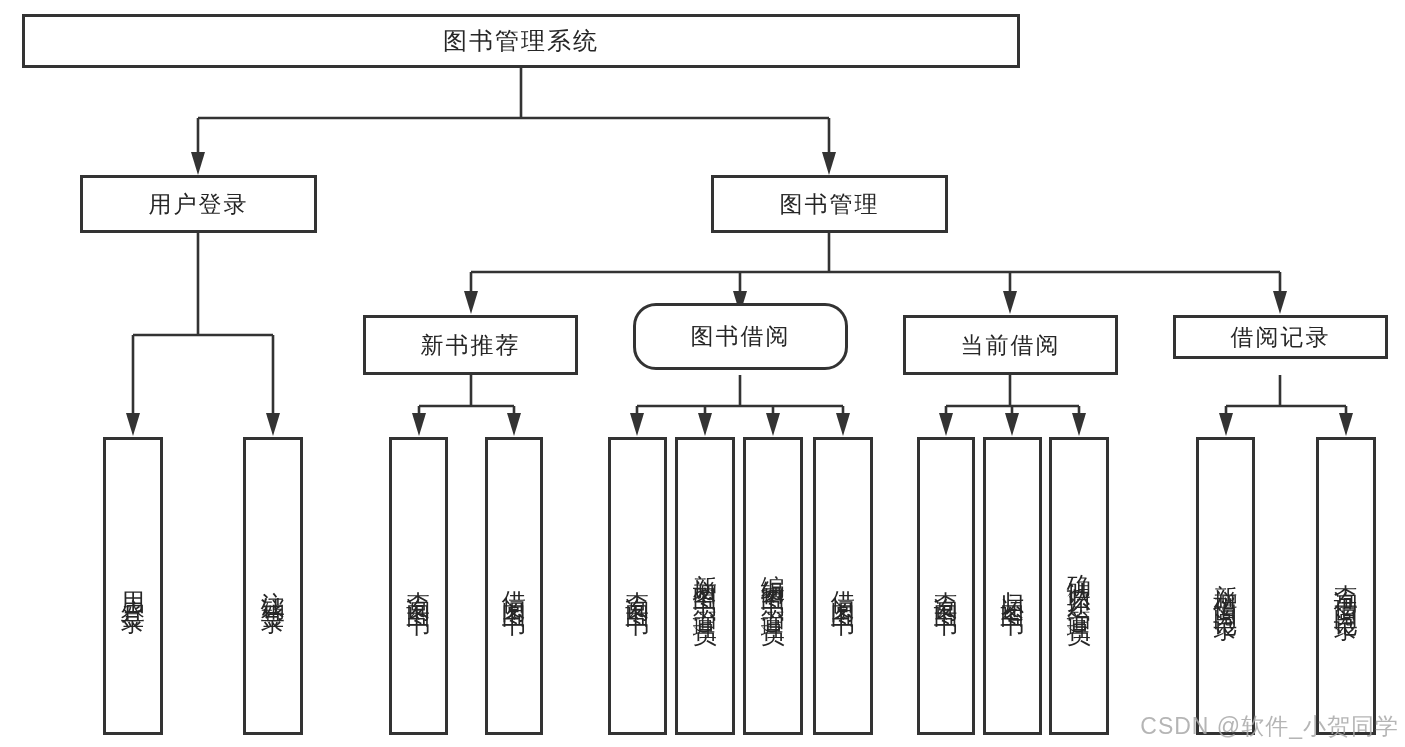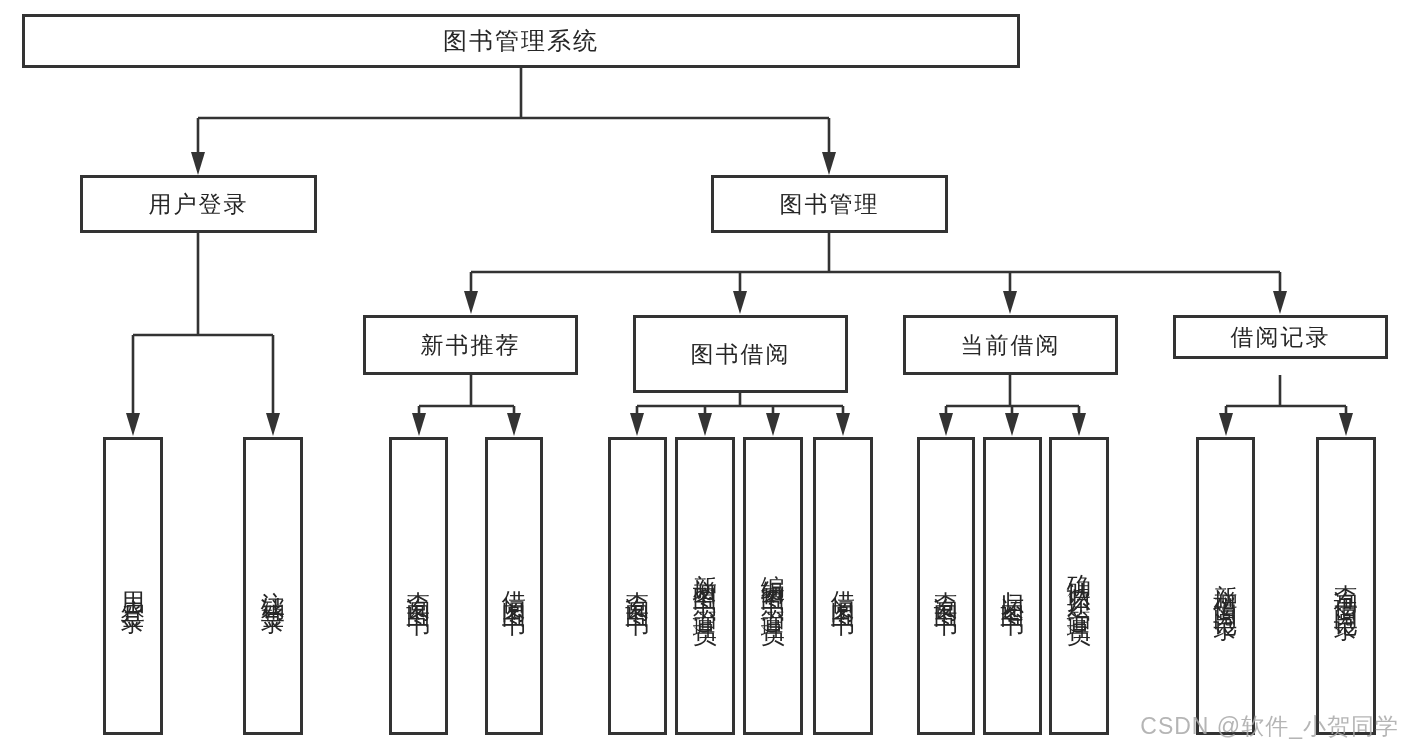--- a/index.html
+++ b/index.html
@@ -123,21 +123,21 @@
   <div class="box hbox" style="left:80px; top:175px; width:237px; height:58px;">
     <span>用户登录</span>
   </div>
   <div class="box hbox" style="left:711px; top:175px; width:237px; height:58px;">
     <span>图书管理</span>
   </div>
 
   <div class="box hbox" style="left:363px; top:315px; width:215px; height:60px;">
     <span>新书推荐</span>
   </div>
-  <div class="box hbox" style="left:633px; top:315px; width:215px; height:78px;">
+  <div class="box hbox" style="left:633px; top:303px; width:215px; height:67px;border-radius:23px;">
     <span>图书借阅</span>
   </div>
   <div class="box hbox" style="left:903px; top:315px; width:215px; height:60px;">
     <span>当前借阅</span>
   </div>
   <div class="box hbox" style="left:1173px; top:315px; width:215px; height:44px;">
     <span>借阅记录</span>
   </div>
 
   <div class="box vbox" style="left:103px; top:437px; width:60px; height:298px;">

